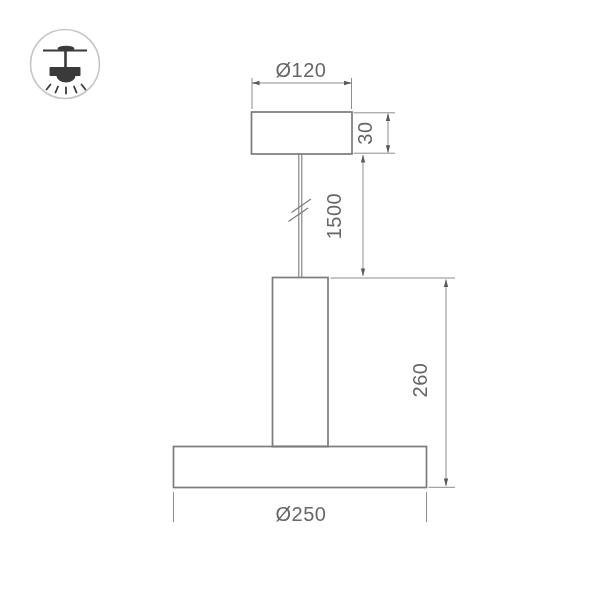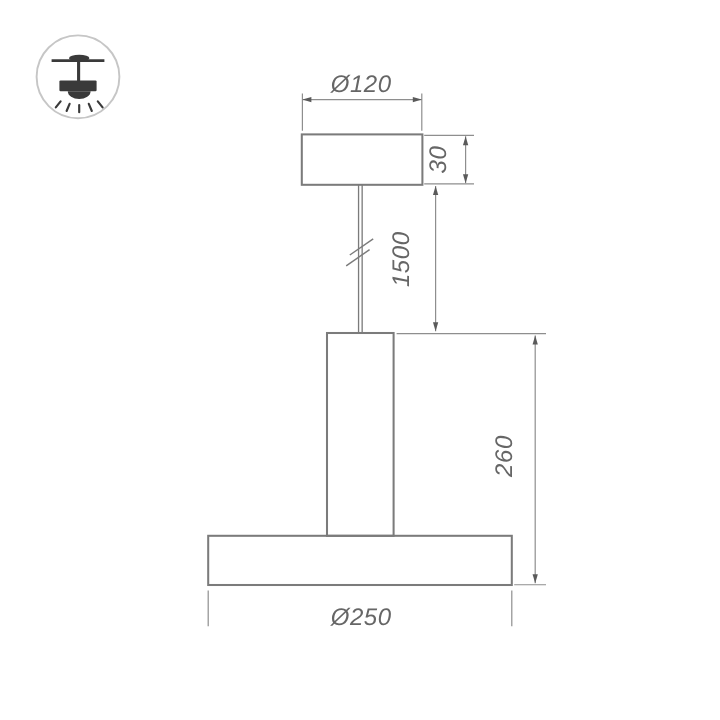--- a/index.html
+++ b/index.html
@@ -7,21 +7,20 @@
     padding: 0;
     background: #ffffff;
   }
   .stage {
     position: relative;
     width: 600px;
     height: 522px;
     background: #ffffff;
     font-family: "Liberation Sans", sans-serif;
     overflow: hidden;
-    font-style: italic;
   }
   svg.drawing {
     position: absolute;
     left: 0;
     top: 0;
   }
   
   .obj {
     fill: none;
     stroke: #7b7b7b;

